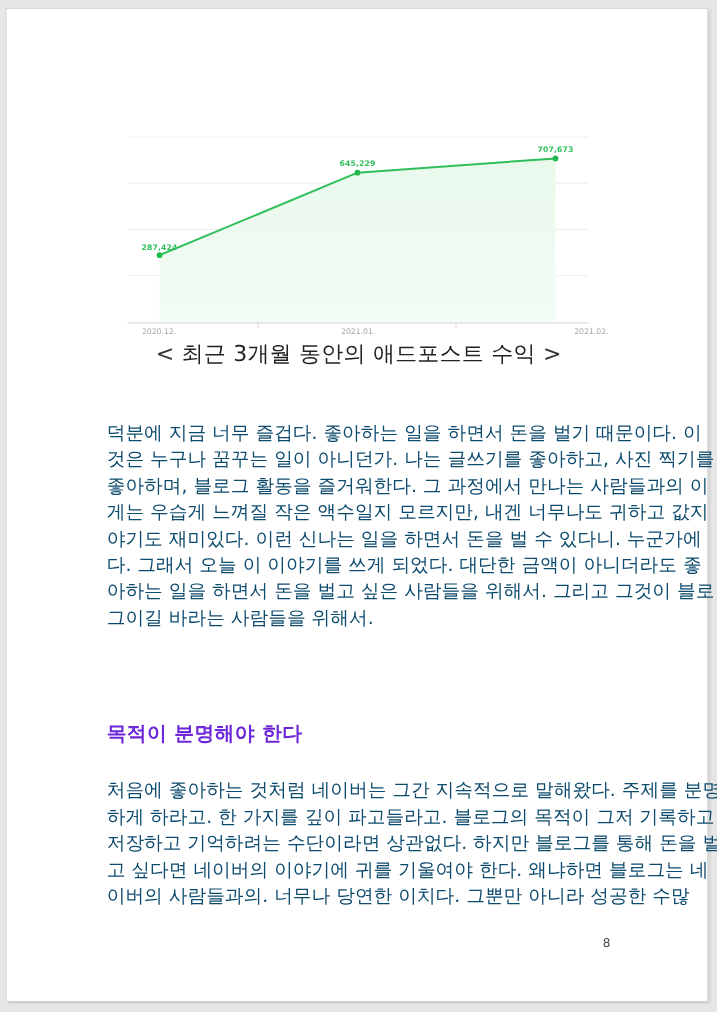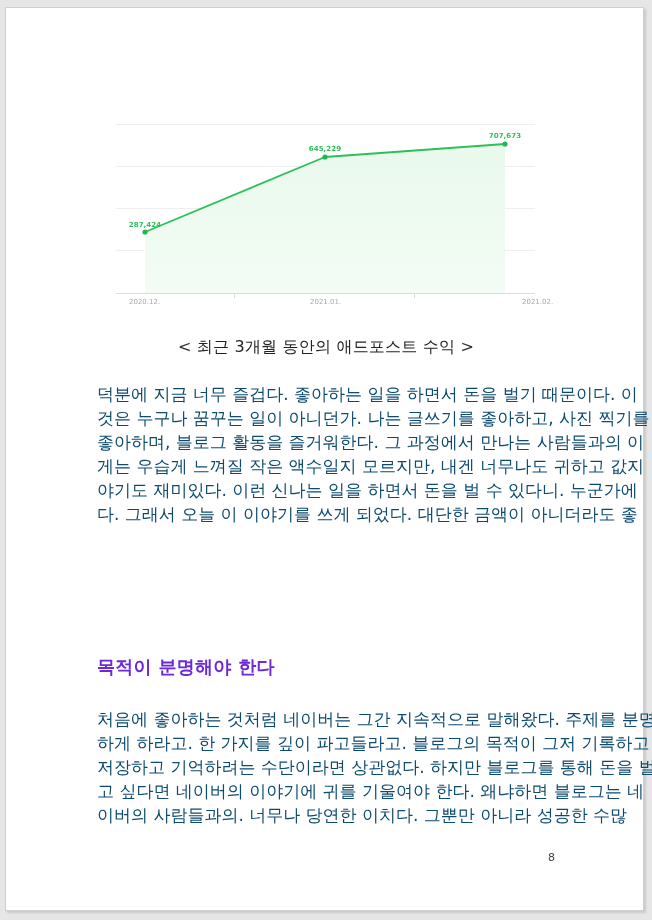--- a/index.html
+++ b/index.html
@@ -38,23 +38,23 @@
   .x-tick-label {
     position: absolute;
     font-size: 7px;
     color: #a8a8a8;
     font-family: "DejaVu Sans", sans-serif;
     white-space: nowrap;
   }
   .caption {
     position: absolute;
     left: 0; width: 652px;
-    top: 337px;
+    top: 308px;
     text-align: center;
-    font-size: 16px;
+    font-size: 20px;
     color: #222;
     letter-spacing: 0.2px;
   }
   .caption .bracket { color: #333; }
   .para {
     position: absolute;
     left: 97px;
     width: 458px;
     font-size: 17px;
     line-height: 24px;
@@ -136,20 +136,22 @@
   <span class="bracket">&gt;</span>
 </div>
 
 <p class="para" style="top:382px;">
   <span class="line">덕분에 지금 너무 즐겁다. 좋아하는 일을 하면서 돈을 벌기 때문이다. 이</span>
   <span class="line">것은 누구나 꿈꾸는 일이 아니던가. 나는 글쓰기를 좋아하고, 사진 찍기를</span>
   <span class="line">좋아하며, 블로그 활동을 즐거워한다. 그 과정에서 만나는 사람들과의 이</span>
   <span class="line">게는 우습게 느껴질 작은 액수일지 모르지만, 내겐 너무나도 귀하고 값지</span>
   <span class="line">야기도 재미있다. 이런 신나는 일을 하면서 돈을 벌 수 있다니. 누군가에</span>
   <span class="line">다. 그래서 오늘 이 이야기를 쓰게 되었다. 대단한 금액이 아니더라도 좋</span>
+  <span class="line">아하는 일을 하면서 돈을 벌고 싶은 사람들을 위해서. 그리고 그것이 블로</span>
+  <span class="line last">그이길 바라는 사람들을 위해서.</span>
 </p>
 
 <h2 class="heading">목적이 분명해야 한다</h2>
 
 <p class="para" style="top:707px;">
   <span class="line">처음에 좋아하는 것처럼 네이버는 그간 지속적으로 말해왔다. 주제를 분명</span>
   <span class="line">하게 하라고. 한 가지를 깊이 파고들라고. 블로그의 목적이 그저 기록하고</span>
   <span class="line">저장하고 기억하려는 수단이라면 상관없다. 하지만 블로그를 통해 돈을 벌</span>
   <span class="line">고 싶다면 네이버의 이야기에 귀를 기울여야 한다. 왜냐하면 블로그는 네</span>
   <span class="line">이버의 사람들과의. 너무나 당연한 이치다. 그뿐만 아니라 성공한 수많</span>

